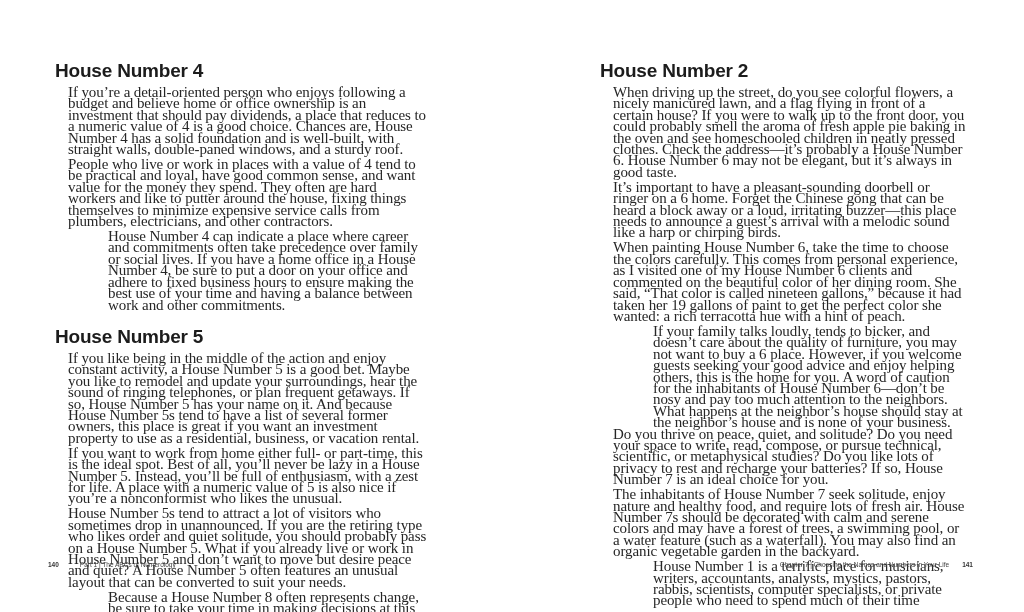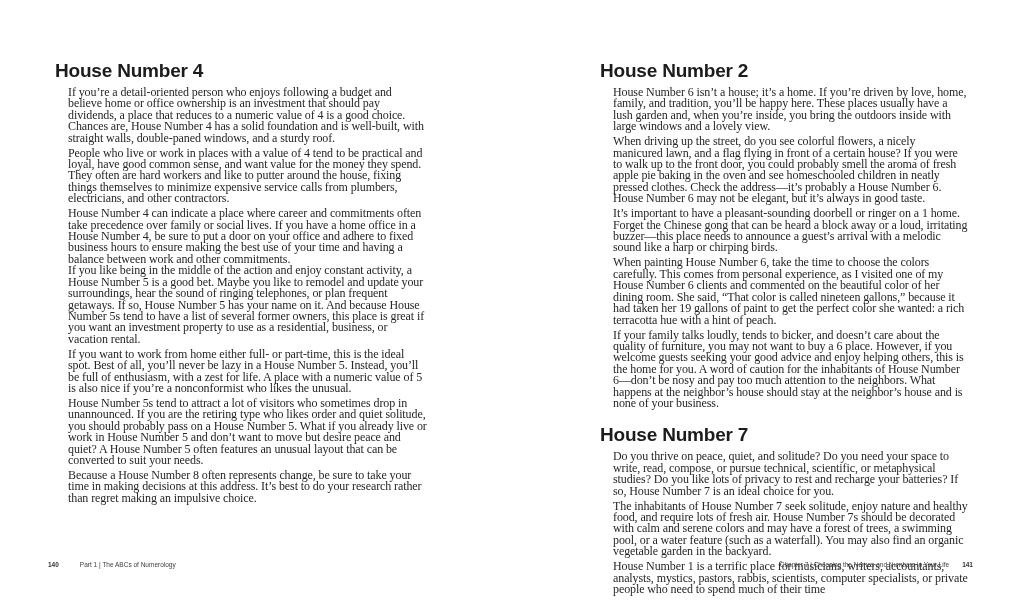--- a/index.html
+++ b/index.html
@@ -28,28 +28,28 @@
     line-height: 21px;
     letter-spacing: -0.2px;
     color: #1c1c1c;
     margin: 0 0 6px 0;
   }
   section + section h2.sec-heading { margin-top: 15px; }
 
   .sec-body {
     margin-left: 13px;
     font-family: "Liberation Serif", "DejaVu Serif", serif;
-    font-size: 12px;
+    font-size: 15px;
     line-height: 11.4px;
     letter-spacing: -0.1px;
     color: #262626;
     text-align: left;
   }
   .sec-body p { margin: 0 0 3.6px 0; }
-  .sec-body p:last-child { margin-bottom: 0; }
+  .sec-body p:last-child { margin-bottom: 0; margin-left: 40px; }
 
   .footer {
     position: absolute;
     top: 561px;
     font-family: "Liberation Sans", sans-serif;
     font-size: 6.5px;
     line-height: 8px;
     color: #3e3e3e;
     white-space: nowrap;
   }
@@ -67,42 +67,41 @@
   <div class="page page-left">
     <section>
       <h2 class="sec-heading">House Number 4</h2>
       <div class="sec-body">
         <p>If you’re a detail-oriented person who enjoys following a budget and believe home or office ownership is an investment that should pay dividends, a place that reduces to a numeric value of 4 is a good choice. Chances are, House Number 4 has a solid foundation and is well-built, with straight walls, double-paned windows, and a sturdy roof.</p>
         <p>People who live or work in places with a value of 4 tend to be practical and loyal, have good common sense, and want value for the money they spend. They often are hard workers and like to putter around the house, fixing things themselves to minimize expensive service calls from plumbers, electricians, and other contractors.</p>
         <p>House Number 4 can indicate a place where career and commitments often take precedence over family or social lives. If you have a home office in a House Number 4, be sure to put a door on your office and adhere to fixed business hours to ensure making the best use of your time and having a balance between work and other commitments.</p>
       </div>
     </section>
     <section>
+      <h2 class="sec-heading">House Number 5</h2>
       <div class="sec-body">
         <p>If you like being in the middle of the action and enjoy constant activity, a House Number 5 is a good bet. Maybe you like to remodel and update your surroundings, hear the sound of ringing telephones, or plan frequent getaways. If so, House Number 5 has your name on it. And because House Number 5s tend to have a list of several former owners, this place is great if you want an investment property to use as a residential, business, or vacation rental.</p>
         <p>If you want to work from home either full- or part-time, this is the ideal spot. Best of all, you’ll never be lazy in a House Number 5. Instead, you’ll be full of enthusiasm, with a zest for life. A place with a numeric value of 5 is also nice if you’re a nonconformist who likes the unusual.</p>
         <p>House Number 5s tend to attract a lot of visitors who sometimes drop in unannounced. If you are the retiring type who likes order and quiet solitude, you should probably pass on a House Number 5. What if you already live or work in House Number 5 and don’t want to move but desire peace and quiet? A House Number 5 often features an unusual layout that can be converted to suit your needs.</p>
         <p>Because a House Number 8 often represents change, be sure to take your time in making decisions at this address. It’s best to do your research rather than regret making an impulsive choice.</p>
       </div>
     </section>
   </div>
 
   <div class="page page-right">
     <section>
       <h2 class="sec-heading">House Number 2</h2>
       <div class="sec-body">
-        <p>House Number 6 isn’t a house; it’s a home. If you’re driven by love, home, family, and tradition, you’ll be happy here. These places usually have a lush garden and, when you’re inside, you bring the outdoors inside with large windows and a lovely view.</p>
         <p>When driving up the street, do you see colorful flowers, a nicely manicured lawn, and a flag flying in front of a certain house? If you were to walk up to the front door, you could probably smell the aroma of fresh apple pie baking in the oven and see homeschooled children in neatly pressed clothes. Check the address—it’s probably a House Number 6. House Number 6 may not be elegant, but it’s always in good taste.</p>
-        <p>It’s important to have a pleasant-sounding doorbell or ringer on a 1 home. Forget the Chinese gong that can be heard a block away or a loud, irritating buzzer—this place needs to announce a guest’s arrival with a melodic sound like a harp or chirping birds.</p>
+        <p>It’s important to have a pleasant-sounding doorbell or ringer on a 6 home. Forget the Chinese gong that can be heard a block away or a loud, irritating buzzer—this place needs to announce a guest’s arrival with a melodic sound like a harp or chirping birds.</p>
         <p>When painting House Number 6, take the time to choose the colors carefully. This comes from personal experience, as I visited one of my House Number 6 clients and commented on the beautiful color of her dining room. She said, “That color is called nineteen gallons,” because it had taken her 19 gallons of paint to get the perfect color she wanted: a rich terracotta hue with a hint of peach.</p>
         <p>If your family talks loudly, tends to bicker, and doesn’t care about the quality of furniture, you may not want to buy a 6 place. However, if you welcome guests seeking your good advice and enjoy helping others, this is the home for you. A word of caution for the inhabitants of House Number 6—don’t be nosy and pay too much attention to the neighbors. What happens at the neighbor’s house should stay at the neighbor’s house and is none of your business.</p>
       </div>
     </section>
     <section>
-      <h2 class="sec-heading">House Number 7</h2>
       <div class="sec-body">
         <p>Do you thrive on peace, quiet, and solitude? Do you need your space to write, read, compose, or pursue technical, scientific, or metaphysical studies? Do you like lots of privacy to rest and recharge your batteries? If so, House Number 7 is an ideal choice for you.</p>
         <p>The inhabitants of House Number 7 seek solitude, enjoy nature and healthy food, and require lots of fresh air. House Number 7s should be decorated with calm and serene colors and may have a forest of trees, a swimming pool, or a water feature (such as a waterfall). You may also find an organic vegetable garden in the backyard.</p>
         <p>House Number 1 is a terrific place for musicians, writers, accountants, analysts, mystics, pastors, rabbis, scientists, computer specialists, or private people who need to spend much of their time</p>
       </div>
     </section>
   </div>
 
   <div class="footer footer-left">
     <span class="pagenum">140</span><span class="crumb">Part 1 | The ABCs of Numerology</span>

